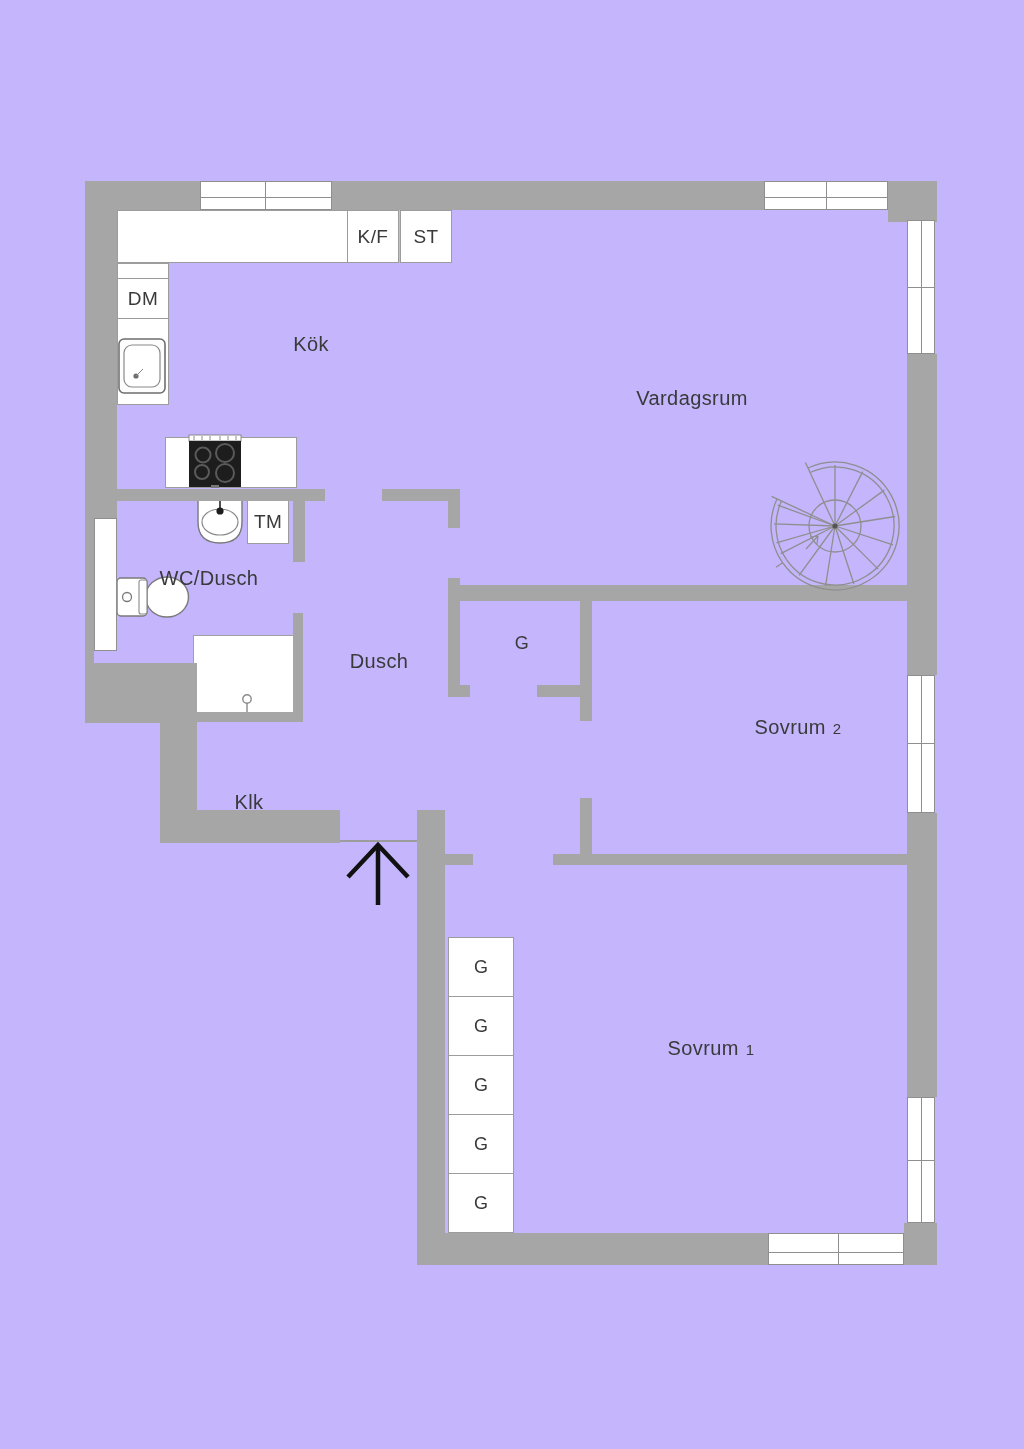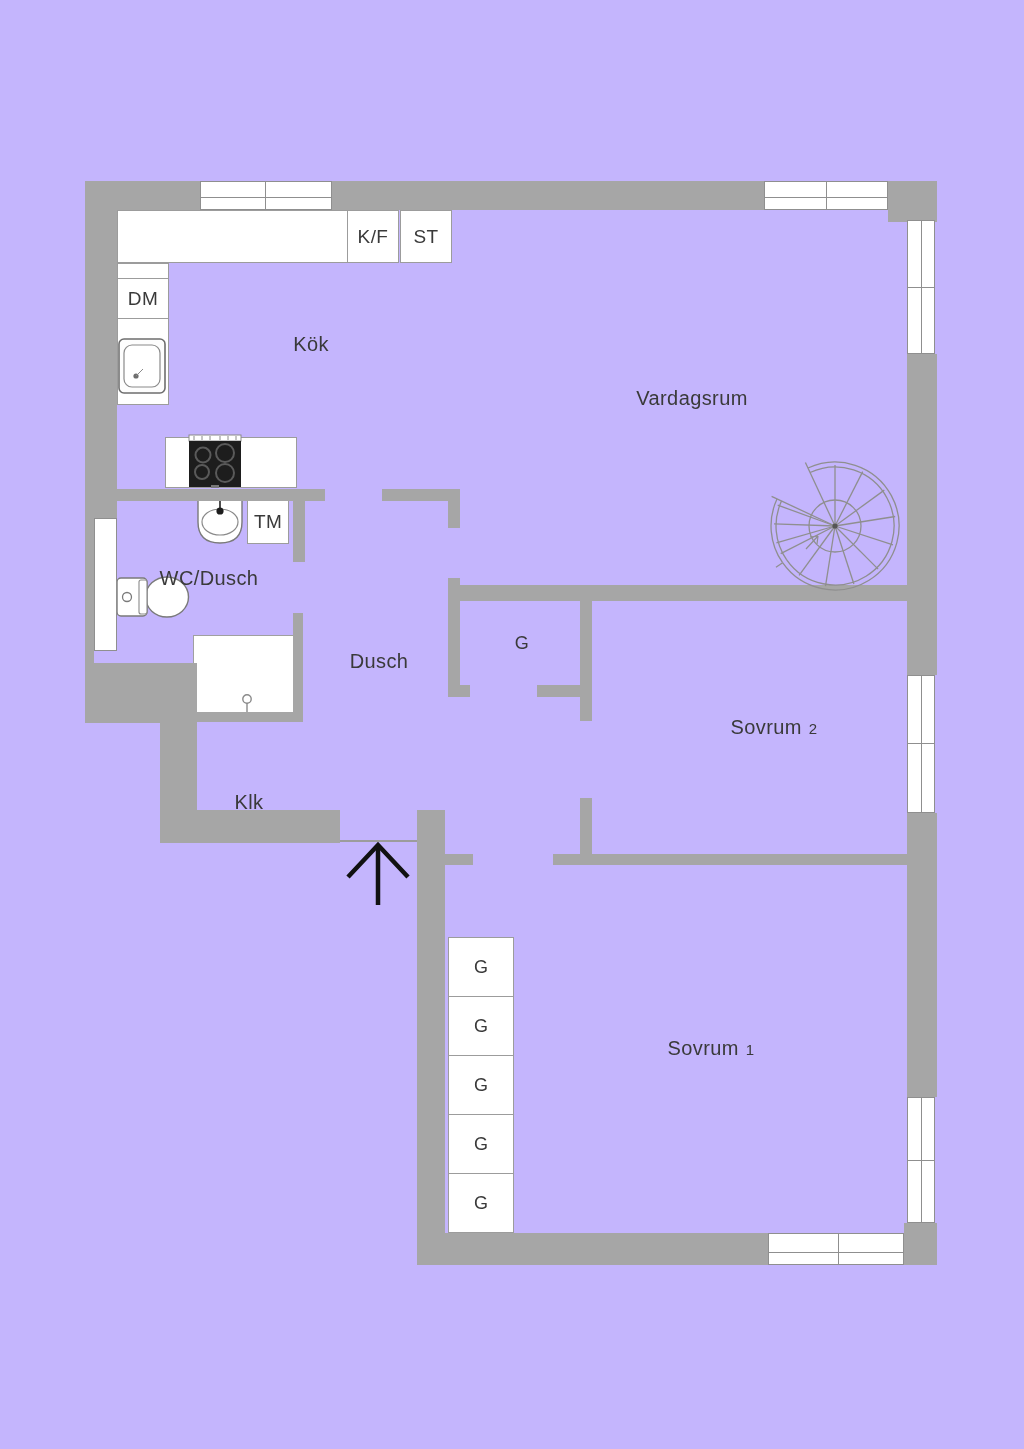--- a/index.html
+++ b/index.html
@@ -186,20 +186,20 @@
     <div class="wcell">G</div>
     <div class="wcell">G</div>
   </div>
 
   <div class="lbl" style="left:311px;top:344px;">Kök</div>
   <div class="lbl" style="left:692px;top:398px;">Vardagsrum</div>
   <div class="lbl" style="left:209px;top:558px;margin-top:20px;">WC/Dusch</div>
   <div class="lbl" style="left:379px;top:661px;">Dusch</div>
   <div class="lbl" style="left:249px;top:802px;">Klk</div>
   <div class="lbl" style="left:522px;top:643px;font-size:18px;">G</div>
-  <div class="lbl" style="left:774px;top:727px;">
+  <div class="lbl" style="left:798px;top:727px;">
     <span>Sovrum</span><span class="num">2</span>
   </div>
   <div class="lbl" style="left:711px;top:1048px;">
     <span>Sovrum</span><span class="num">1</span>
   </div>
 
 </div>
 
 </body></html>

